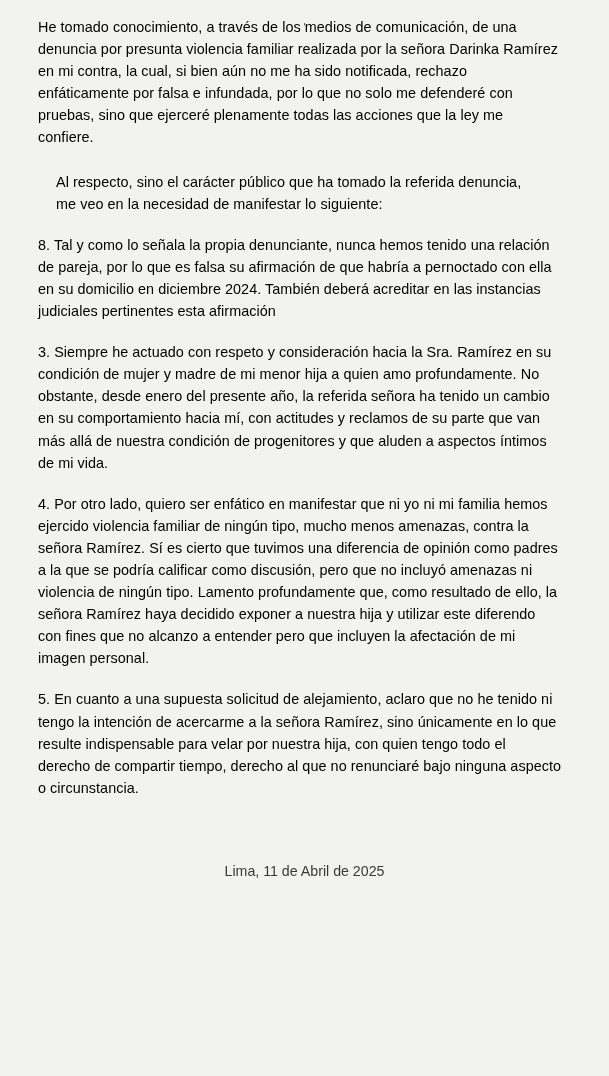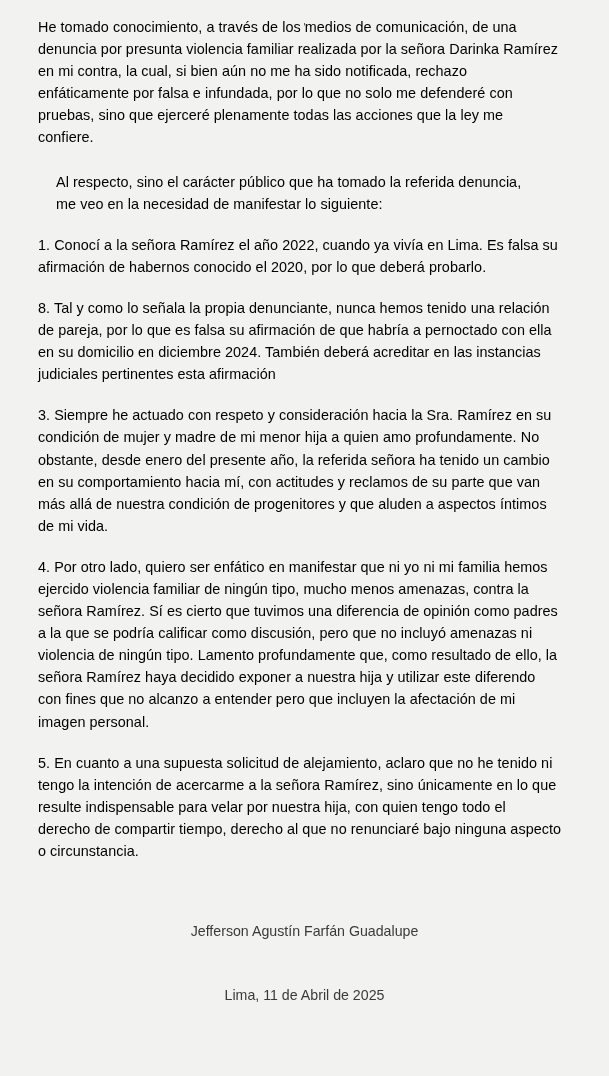--- a/index.html
+++ b/index.html
@@ -98,30 +98,28 @@
 
   <div class="tick-mark">'</div>
 
 
   <div class="body-block">
 
     <p class="para intro wide">He tomado conocimiento, a través de los medios de comunicación, de una denuncia por presunta violencia familiar realizada por la señora Darinka Ramírez en mi contra, la cual, si bien aún no me ha sido notificada, rechazo enfáticamente por falsa e infundada, por lo que no solo me defenderé con pruebas, sino que ejerceré plenamente todas las acciones que la ley me confiere.</p>
 
     <p class="para narrow">Al respecto, sino el carácter público que ha tomado la referida denuncia, me veo en la necesidad de manifestar lo siguiente:</p>
 
-    <p class="para wide">1. Conocí a la señora Ramírez el año 2022, cuando ya vivía en Lima. Es falsa su afirmación de habernos conocido el 2020, por lo que deberá probarlo.</p>
 
     <p class="para wide">8. Tal y como lo señala la propia denunciante, nunca hemos tenido una relación de pareja, por lo que es falsa su afirmación de que habría a pernoctado con ella en su domicilio en diciembre 2024. También deberá acreditar en las instancias judiciales pertinentes esta afirmación</p>
 
     <p class="para wide">3. Siempre he actuado con respeto y consideración hacia la Sra. Ramírez en su condición de mujer y madre de mi menor hija a quien amo profundamente. No obstante, desde enero del presente año, la referida señora ha tenido un cambio en su comportamiento hacia mí, con actitudes y reclamos de su parte que van más allá de nuestra condición de progenitores y que aluden a aspectos íntimos de mi vida.</p>
 
     <p class="para wide">4. Por otro lado, quiero ser enfático en manifestar que ni yo ni mi familia hemos ejercido violencia familiar de ningún tipo, mucho menos amenazas, contra la señora Ramírez. Sí es cierto que tuvimos una diferencia de opinión como padres a la que se podría calificar como discusión, pero que no incluyó amenazas ni violencia de ningún tipo. Lamento profundamente que, como resultado de ello, la señora Ramírez haya decidido exponer a nuestra hija y utilizar este diferendo con fines que no alcanzo a entender pero que incluyen la afectación de mi imagen personal.</p>
 
     <p class="para wide">5. En cuanto a una supuesta solicitud de alejamiento, aclaro que no he tenido ni tengo la intención de acercarme a la señora Ramírez, sino únicamente en lo que resulte indispensable para velar por nuestra hija, con quien tengo todo el derecho de compartir tiempo, derecho al que no renunciaré bajo ninguna aspecto o circunstancia.</p>
 
 
   </div>
 
-  <div class="signature">Jefferson Agustín Farfán Guadalupe</div>
 
   <div class="date-line">Lima, 11 de Abril de 2025</div>
 
 </div>
 
 </body></html>

